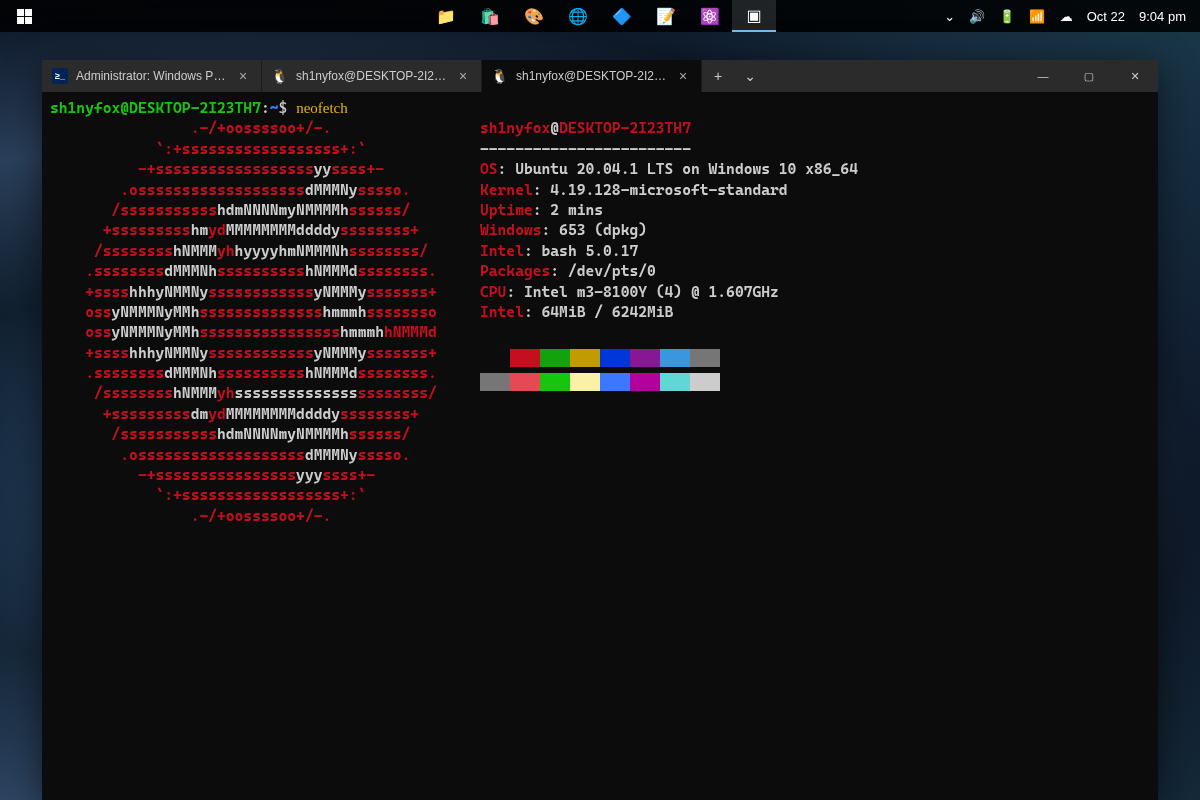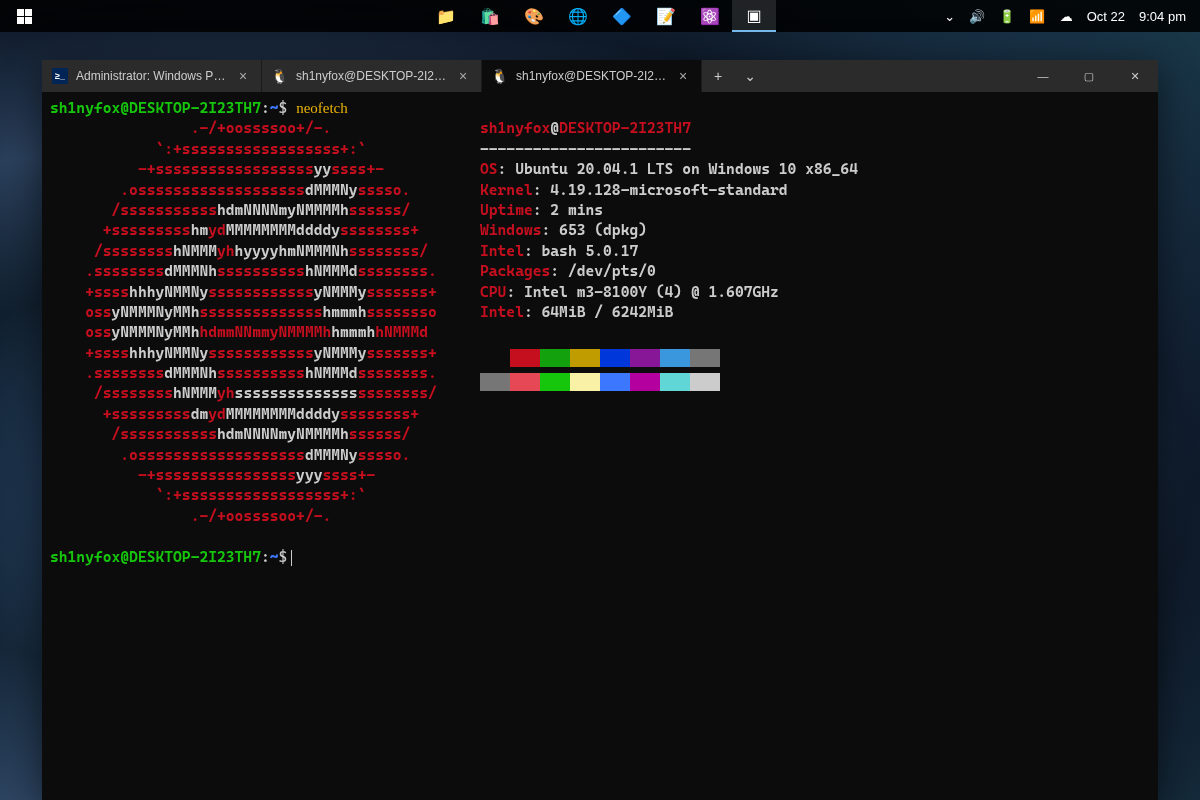--- a/index.html
+++ b/index.html
@@ -144,34 +144,34 @@
 <div class="info-row"><div class="ascii-col" id="ascii">                <span class="r">.-/+oossssoo+/-.</span>
             <span class="r">`:+ssssssssssssssssss+:`</span>
           <span class="r">-+ssssssssssssssssss</span><span class="w">yy</span><span class="r">ssss+-</span>
         <span class="r">.osssssssssssssssssss</span><span class="w">dMMMNy</span><span class="r">sssso.</span>
        <span class="r">/sssssssssss</span><span class="w">hdmNNNNmyNMMMMh</span><span class="r">ssssss/</span>
       <span class="r">+sssssssss</span><span class="w">hm</span><span class="r">yd</span><span class="w">MMMMMMMMddddy</span><span class="r">ssssssss+</span>
      <span class="r">/ssssssss</span><span class="w">hNMMM</span><span class="r">yh</span><span class="w">hyyyyhmNMMMNh</span><span class="r">ssssssss/</span>
     <span class="r">.ssssssss</span><span class="w">dMMMNh</span><span class="r">ssssssssss</span><span class="w">hNMMMd</span><span class="r">ssssssss.</span>
     <span class="r">+ssss</span><span class="w">hhhyNMMNy</span><span class="r">ssssssssssss</span><span class="w">yNMMMy</span><span class="r">sssssss+</span>
     <span class="r">oss</span><span class="w">yNMMMNyMMh</span><span class="r">ssssssssssssss</span><span class="w">hmmmh</span><span class="r">ssssssso</span>
-    <span class="r">oss</span><span class="w">yNMMMNyMMh</span><span class="r">hdmmNNmmyNMMMMh</span><span class="w">hmmmh</span><span class="r">hNMMMd</span>
+    <span class="r">oss</span><span class="w">yNMMMNyMMh</span><span class="r">ssssssssssssssss</span><span class="w">hmmmh</span><span class="r">hNMMMd</span>
     <span class="r">+ssss</span><span class="w">hhhyNMMNy</span><span class="r">ssssssssssss</span><span class="w">yNMMMy</span><span class="r">sssssss+</span>
     <span class="r">.ssssssss</span><span class="w">dMMMNh</span><span class="r">ssssssssss</span><span class="w">hNMMMd</span><span class="r">ssssssss.</span>
      <span class="r">/ssssssss</span><span class="w">hNMMM</span><span class="r">yh</span><span class="w">ssssssssssssss</span><span class="r">ssssssss/</span>
       <span class="r">+sssssssss</span><span class="w">dm</span><span class="r">yd</span><span class="w">MMMMMMMMddddy</span><span class="r">ssssssss+</span>
        <span class="r">/sssssssssss</span><span class="w">hdmNNNNmyNMMMMh</span><span class="r">ssssss/</span>
         <span class="r">.osssssssssssssssssss</span><span class="w">dMMMNy</span><span class="r">sssso.</span>
           <span class="r">-+ssssssssssssssss</span><span class="w">yyy</span><span class="r">ssss+-</span>
             <span class="r">`:+ssssssssssssssssss+:`</span>
                 <span class="r">.-/+oossssoo+/-.</span></div><div class="info-col"><span class="r">sh1nyfox</span><span class="w">@</span><span class="r">DESKTOP-2I23TH7</span>
 <span class="w">------------------------</span>
 <div id="infolines"><span class="r">OS</span><span class="w">: Ubuntu 20.04.1 LTS on Windows 10 x86_64</span>
 <span class="r">Kernel</span><span class="w">: 4.19.128-microsoft-standard</span>
 <span class="r">Uptime</span><span class="w">: 2 mins</span>
 <span class="r">Windows</span><span class="w">: 653 (dpkg)</span>
 <span class="r">Intel</span><span class="w">: bash 5.0.17</span>
 <span class="r">Packages</span><span class="w">: /dev/pts/0</span>
 <span class="r">CPU</span><span class="w">: Intel m3-8100Y (4) @ 1.607GHz</span>
 <span class="r">Intel</span><span class="w">: 64MiB / 6242MiB</span></div>
 <div class="palette" id="pal1"><div class="pal" style="background:#0c0c0c"></div><div class="pal" style="background:#c50f1f"></div><div class="pal" style="background:#13a10e"></div><div class="pal" style="background:#c19c00"></div><div class="pal" style="background:#0037da"></div><div class="pal" style="background:#881798"></div><div class="pal" style="background:#3a96dd"></div><div class="pal" style="background:#767676"></div></div><div class="palette" id="pal2"><div class="pal" style="background:#767676"></div><div class="pal" style="background:#e74856"></div><div class="pal" style="background:#16c60c"></div><div class="pal" style="background:#f9f1a5"></div><div class="pal" style="background:#3b78ff"></div><div class="pal" style="background:#b4009e"></div><div class="pal" style="background:#61d6d6"></div><div class="pal" style="background:#cccccc"></div></div></div></div>
-<span><span class="g">sh1nyfox</span><span class="g">@</span><span class="g">DESKTOP-2I23TH7</span><span class="w">:</span><span class="b">~</span><span class="prompt-dollar">$</span><span class="cursor"></span></span></div>
+</div>
 </div>
 
 </body></html>

